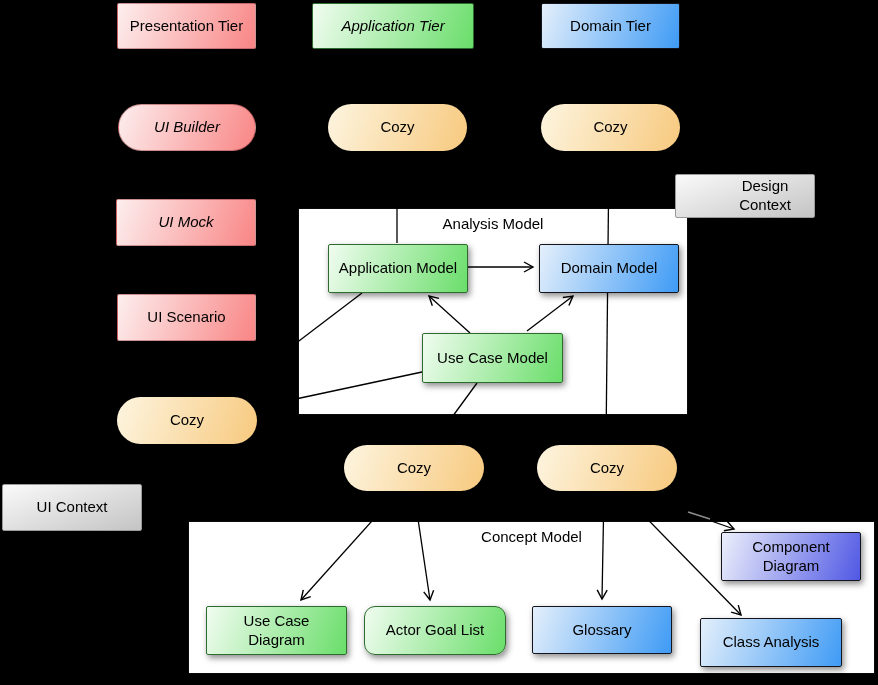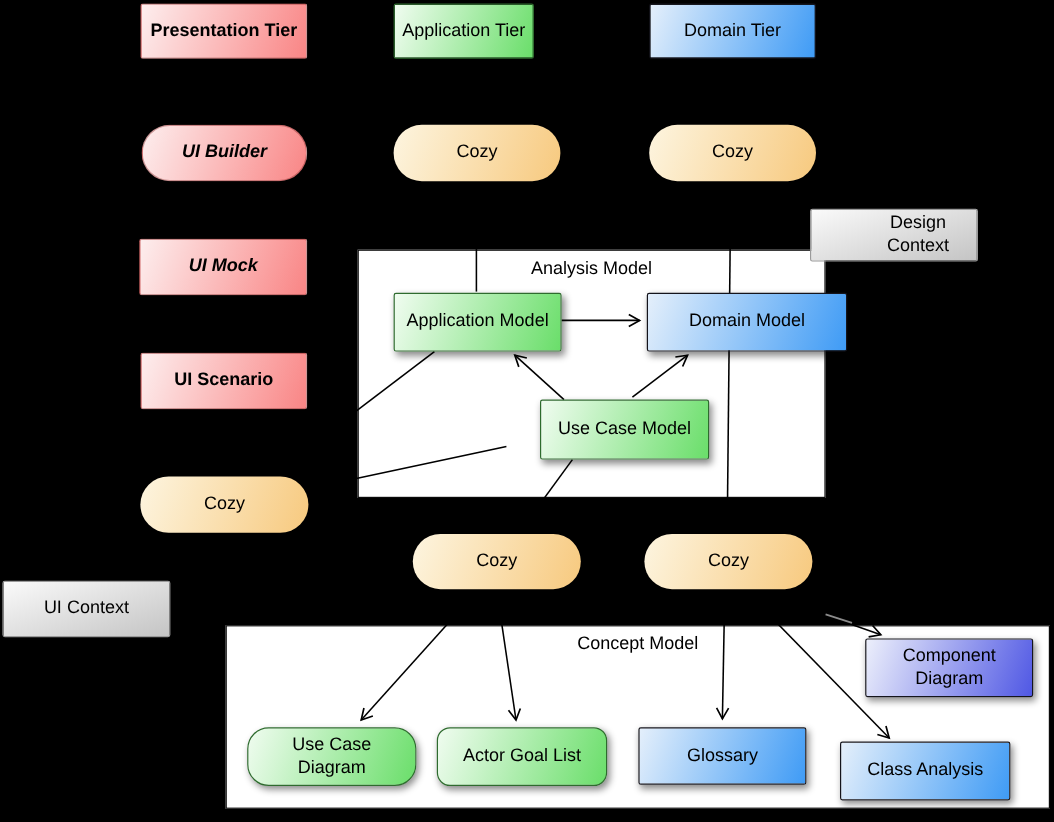--- a/index.html
+++ b/index.html
@@ -16,21 +16,21 @@
     position:absolute; top:6px; left:0; right:0; text-align:center;
     font-size:15px; color:#000;
   }
   svg.edges { position:absolute; left:0; top:0; z-index:2; pointer-events:none; }
   .node {
     position:absolute; z-index:3; display:flex; align-items:center; justify-content:center;
     text-align:center; font-size:15px; color:#000; box-sizing:border-box; line-height:1.25;
   }
   .rect { border-radius:2px; }
   .pill { border-radius:24px; }
-  .pink   { background:linear-gradient(110deg, var(--pink-light,#fdeeee), var(--pink-dark,#f98585)); border:1px solid rgba(140,50,50,0.45);font-weight:bold; }
+  .pink   { background:linear-gradient(110deg, var(--pink-light,#fdeeee), var(--pink-dark,#f98585)); border:1px solid rgba(140,50,50,0.45); }
   .green  { background:linear-gradient(110deg, var(--green-light,#f0fcf0), var(--green-dark,#6ade6a)); border:1px solid #2e6b2e; }
   .blue   { background:linear-gradient(110deg, var(--blue-light,#e4effb), var(--blue-dark,#3f9bf5)); border:1px solid #14141c; }
   .purple { background:linear-gradient(110deg, var(--purple-light,#eceffb), var(--purple-dark,#5058e4)); border:1px solid #14141c; }
   .orange { background:linear-gradient(110deg, var(--orange-light,#fdf5e0), var(--orange-dark,#f7c97e)); border:none; }
   .gray   { background:linear-gradient(160deg, var(--gray-light,#fafafa), var(--gray-dark,#c4c4c4)); border:1px solid #9a9a9a; }
   .italic { font-style:italic; }
   .shadowed { box-shadow:2px 3px 6px rgba(0,0,0,0.45); }
   .narrow span { display:block; max-width:100px; }
 </style>
 </head>
@@ -69,21 +69,21 @@
       <line x1="620" y1="491" x2="741" y2="615" marker-end="url(#arrow)"></line>
       <line x1="629" y1="492" x2="734" y2="529" marker-end="url(#arrow)"></line>
     </g>
 
     <line x1="688" y1="512" x2="710" y2="519" stroke="#8c8c8c" stroke-width="1.5"></line>
   </svg>
 
   <div class="node rect pink" style="left:117px; top:3px; width:139px; height:46px;">
     <span>Presentation Tier</span>
   </div>
-  <div class="node rect green" style="left:328px; top:3px; width:117px; height:46px;">
+  <div class="node rect green" style="left:312px; top:3px; width:162px; height:46px;font-style:italic;">
     <span>Application Tier</span>
   </div>
   <div class="node rect blue" style="left:541px; top:3px; width:139px; height:46px;">
     <span>Domain Tier</span>
   </div>
 
   <div class="node pill pink italic" style="left:118px; top:104px; width:138px; height:47px;">
     <span>UI Builder</span>
   </div>
   <div class="node pill orange" style="left:328px; top:104px; width:139px; height:47px;">
@@ -106,38 +106,38 @@
   <div class="node rect pink" style="left:117px; top:294px; width:139px; height:47px;">
     <span>UI Scenario</span>
   </div>
   <div class="node pill orange" style="left:117px; top:397px; width:140px; height:47px;">
     <span>Cozy</span>
   </div>
 
   <div class="node rect green shadowed" style="left:328px; top:244px; width:140px; height:49px;text-align:center;">
     <span>Application Model</span>
   </div>
-  <div class="node rect blue shadowed" style="left:539px; top:244px; width:167px; height:49px;">
+  <div class="node rect blue shadowed" style="left:539px; top:244px; width:140px; height:49px;">
     <span>Domain Model</span>
   </div>
-  <div class="node rect green shadowed" style="left:422px; top:333px; width:141px; height:50px;margin-left:28px;">
+  <div class="node rect green shadowed" style="left:422px; top:333px; width:141px; height:50px;">
     <span>Use Case Model</span>
   </div>
 
   <div class="node pill orange" style="left:344px; top:445px; width:140px; height:46px;">
     <span>Cozy</span>
   </div>
   <div class="node pill orange" style="left:537px; top:445px; width:140px; height:46px;">
     <span>Cozy</span>
   </div>
 
   <div class="node rect purple shadowed narrow" style="left:721px; top:532px; width:140px; height:49px;justify-content:center;">
     <span>Component Diagram</span>
   </div>
-  <div class="node rect green shadowed narrow" style="left:206px; top:606px; width:141px; height:49px;border-radius:18px;">
+  <div class="node rect green shadowed narrow" style="left:206px; top:606px; width:141px; height:49px;">
     <span>Use Case Diagram</span>
   </div>
   <div class="node rect green shadowed" style="left:364px; top:606px; width:142px; height:49px;border-radius:11px;">
     <span>Actor Goal List</span>
   </div>
   <div class="node rect blue shadowed" style="left:532px; top:606px; width:140px; height:48px;">
     <span>Glossary</span>
   </div>
   <div class="node rect blue shadowed" style="left:700px; top:618px; width:142px; height:49px;">
     <span>Class Analysis</span>

